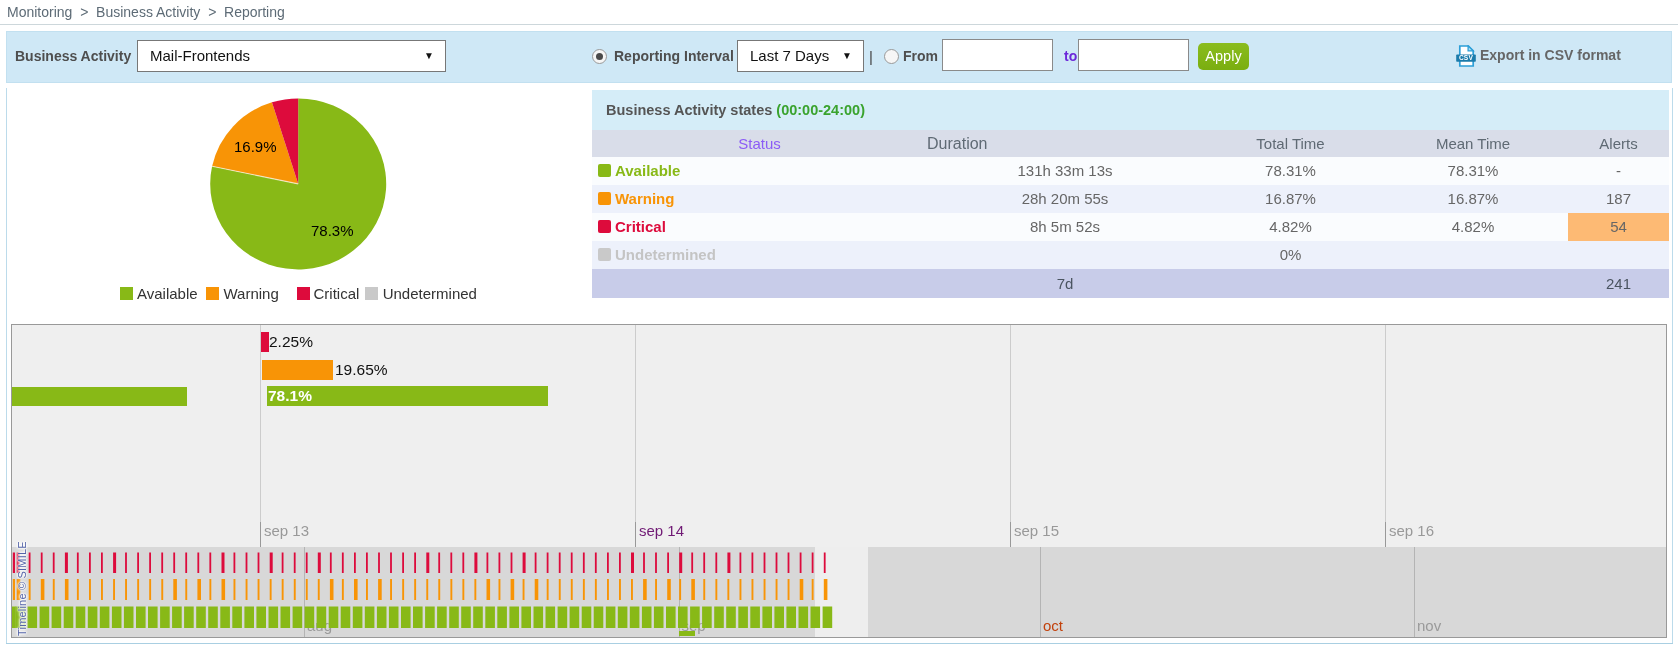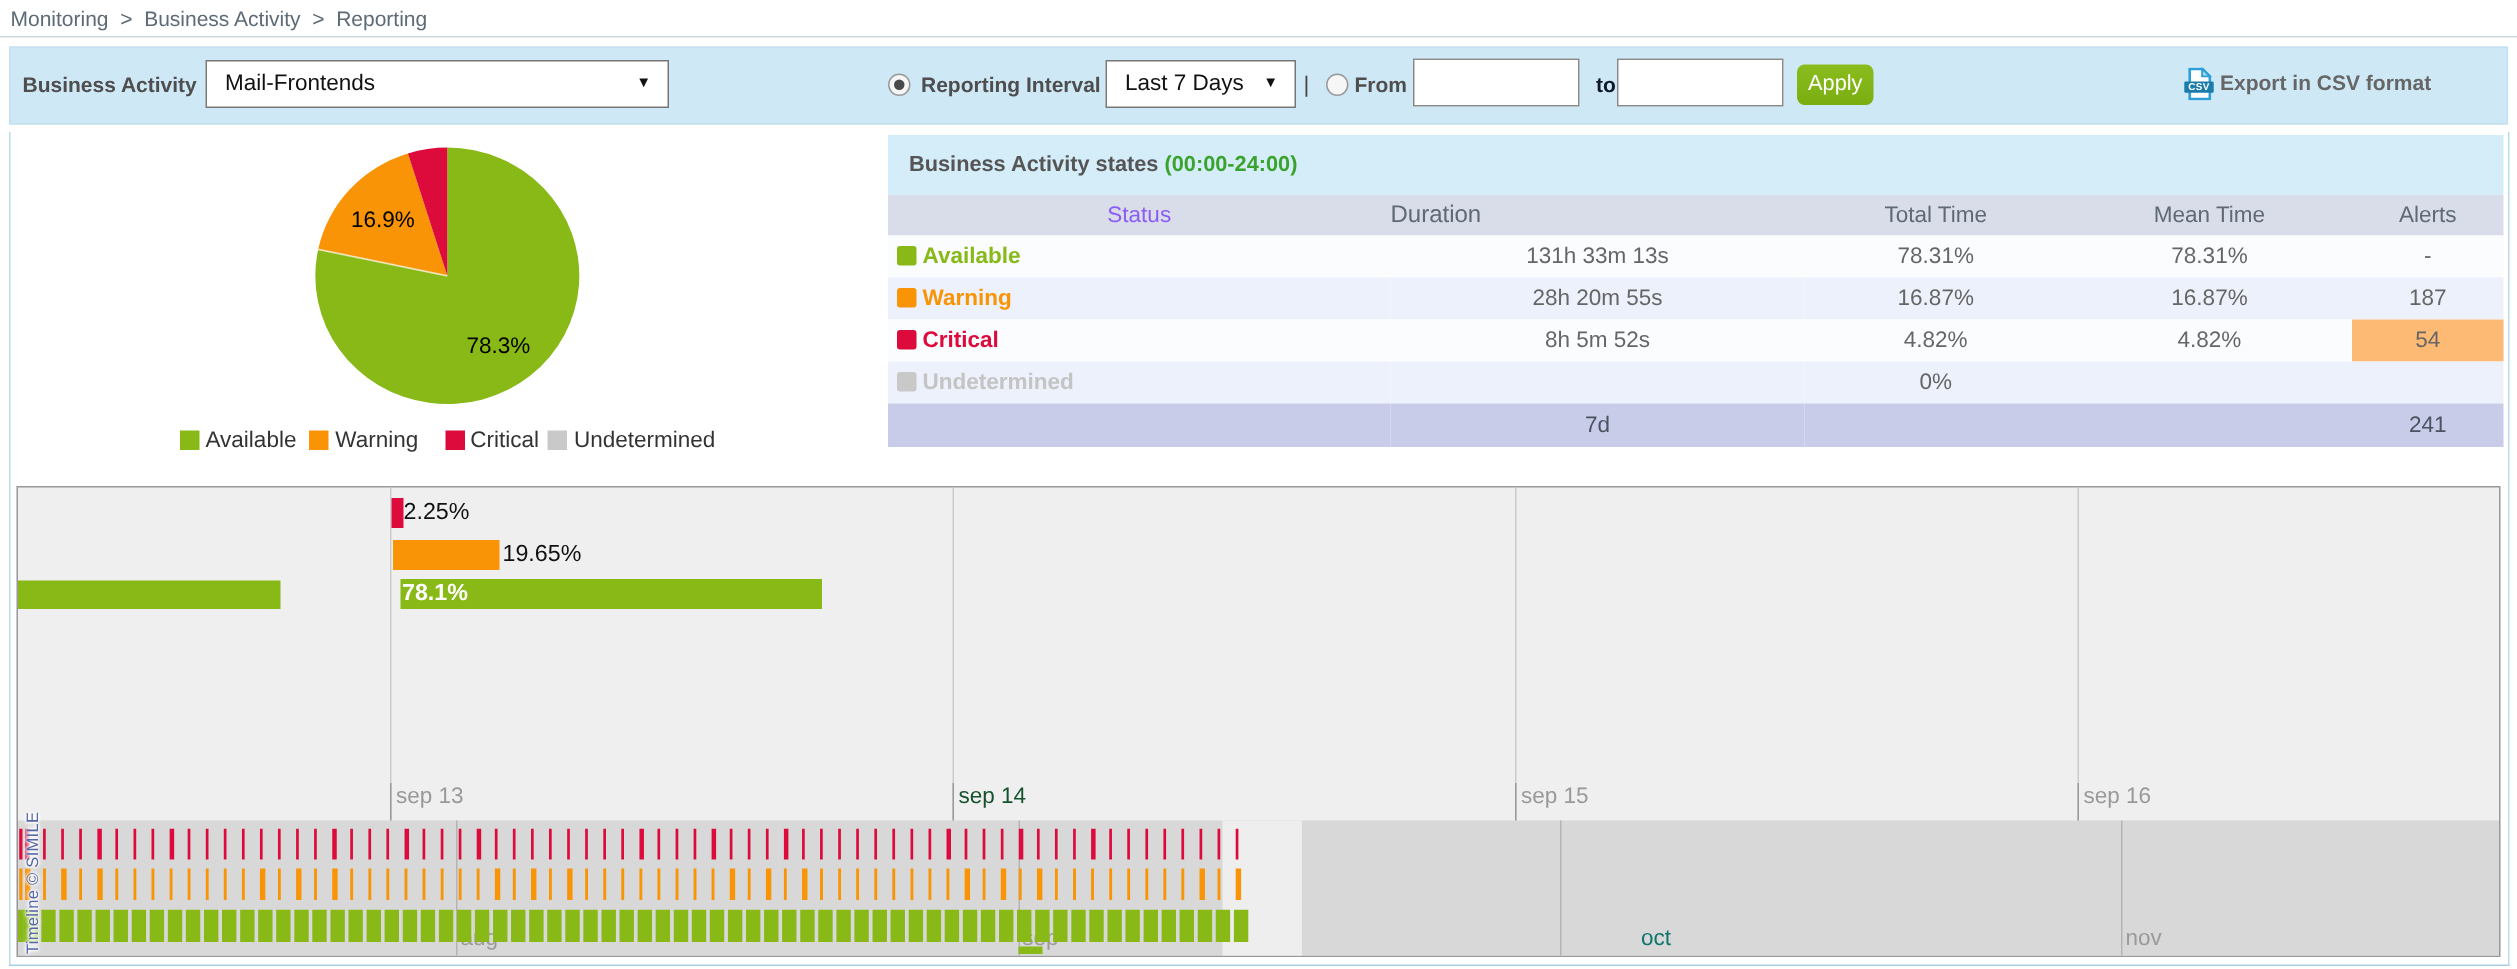--- a/index.html
+++ b/index.html
@@ -12,21 +12,21 @@
 <div style="position:absolute;left:137px;top:40px;width:309px;height:32px;background:#fff;border:1px solid #777;box-sizing:border-box;font-size:15px;color:#111;line-height:30px;padding-left:12px">Mail-Frontends<span style="position:absolute;right:11px;top:0;font-size:10px;color:#111">▼</span></div>
 <div style="position:absolute;left:592px;top:49px;width:13px;height:13px;border-radius:50%;background:#f6f6f6;border:1px solid #999;box-sizing:content-box">
       <div style="position:absolute;left:3px;top:3px;width:7px;height:7px;border-radius:50%;background:#4a4a4a"></div>
     </div>
 <div style="position:absolute;left:614px;top:31px;height:52px;line-height:50px;font-size:14px;font-weight:bold;color:#4e4e4e">Reporting Interval</div>
 <div style="position:absolute;left:737px;top:40px;width:127px;height:32px;background:#fff;border:1px solid #777;box-sizing:border-box;font-size:15px;color:#111;line-height:30px;padding-left:12px">Last 7 Days<span style="position:absolute;right:11px;top:0;font-size:10px;color:#111">▼</span></div>
 <div style="position:absolute;left:869px;top:31px;height:52px;line-height:52px;font-size:15px;color:#444">|</div>
 <div style="position:absolute;left:884px;top:49px;width:13px;height:13px;border-radius:50%;background:#f6f6f6;border:1px solid #999;box-sizing:content-box"></div>
 <div style="position:absolute;left:903px;top:31px;height:52px;line-height:50px;font-size:14px;font-weight:bold;color:#4e4e4e">From</div>
 <div style="position:absolute;left:942px;top:39px;width:111px;height:32px;background:#fff;border:1px solid #8a8a8a;box-sizing:border-box"></div>
-<div style="position:absolute;left:1064px;top:31px;height:52px;line-height:50px;font-size:14px;font-weight:bold;color:#0f172a">to</div>
+<div style="position:absolute;left:1064px;top:31px;height:52px;line-height:50px;font-size:14px;font-weight:bold;color:#6d28d9">to</div>
 <div style="position:absolute;left:1078px;top:39px;width:111px;height:32px;background:#fff;border:1px solid #8a8a8a;box-sizing:border-box"></div>
 <div style="position:absolute;left:1198px;top:43px;width:51px;height:27px;background:linear-gradient(#8abc1e,#7aae10);border-radius:5px;color:#fff;font-size:14.5px;text-align:center;line-height:27px">Apply</div>
 <svg style="position:absolute;left:1456px;top:45px" width="21" height="22" viewBox="0 0 21 22">
 <path d="M3.8,1 h8.6 l4.8,4.8 v15.2 h-13.4 z" fill="#fff" stroke="#2d9fd8" stroke-width="1.7"></path>
 <path d="M12.1,0.8 v5.1 h5.1 z" fill="#a8dcf2" stroke="#2d9fd8" stroke-width="1.3"></path>
 <rect x="0.2" y="9.4" width="19.6" height="7.4" rx="0.8" fill="#1b7bab"></rect>
 <text x="10" y="15.2" font-size="6.6" font-weight="bold" fill="#fff" text-anchor="middle" letter-spacing="0.2" font-family="Liberation Sans">CSV</text>
 </svg>
 <div style="position:absolute;left:1480px;top:30px;height:50px;line-height:50px;font-size:14px;font-weight:bold;color:#666">Export in CSV format</div>
 <div style="position:absolute;left:6px;top:88px;width:1px;height:556px;background:#bcdbeb"></div>
@@ -90,33 +90,33 @@
     <div style="position:absolute;left:1378px;top:269px;width:190px;height:29px;background:#c8cce9;color:#4a5460;font-size:15px;line-height:29px;text-align:center"></div>
     <div style="position:absolute;left:1568px;top:269px;width:101px;height:29px;background:#c8cce9;color:#4a5460;font-size:15px;line-height:29px;text-align:center">241</div>
 <div style="position:absolute;left:11px;top:324px;width:1656px;height:314px;border:1px solid #999;box-sizing:border-box;background:#efefef"></div>
     <div style="position:absolute;left:12px;top:547px;width:1654px;height:90px;background:#d8d8d8"></div>
     <div style="position:absolute;left:815px;top:547px;width:53px;height:90px;background:#eeeeee"></div>
     <div style="position:absolute;left:260px;top:325px;width:1px;height:222px;background:#ccc"></div>
     <div style="position:absolute;left:260px;top:522px;width:1px;height:25px;background:#999"></div>
     <div style="position:absolute;left:264px;top:522px;font-size:15px;color:#999">sep 13</div>
     <div style="position:absolute;left:635px;top:325px;width:1px;height:222px;background:#ccc"></div>
     <div style="position:absolute;left:635px;top:522px;width:1px;height:25px;background:#999"></div>
-    <div style="position:absolute;left:639px;top:522px;font-size:15px;color:#14532d">sep 14</div>
+    <div style="position:absolute;left:639px;top:522px;font-size:15px;color:#701a75">sep 14</div>
     <div style="position:absolute;left:1010px;top:325px;width:1px;height:222px;background:#ccc"></div>
     <div style="position:absolute;left:1010px;top:522px;width:1px;height:25px;background:#999"></div>
     <div style="position:absolute;left:1014px;top:522px;font-size:15px;color:#999">sep 15</div>
     <div style="position:absolute;left:1385px;top:325px;width:1px;height:222px;background:#ccc"></div>
     <div style="position:absolute;left:1385px;top:522px;width:1px;height:25px;background:#999"></div>
     <div style="position:absolute;left:1389px;top:522px;font-size:15px;color:#999">sep 16</div>
     <div style="position:absolute;left:304px;top:547px;width:1px;height:90px;background:#b4b4b4"></div>
     <div style="position:absolute;left:307px;top:617px;font-size:15px;color:#9a9a9a">aug</div>
     <div style="position:absolute;left:678.5px;top:547px;width:1px;height:90px;background:#b4b4b4"></div>
     <div style="position:absolute;left:681.5px;top:617px;font-size:15px;color:#9a9a9a">sep</div>
     <div style="position:absolute;left:1040px;top:547px;width:1px;height:90px;background:#b4b4b4"></div>
-    <div style="position:absolute;left:1094px;top:617px;font-size:15px;color:#0f766e">oct</div>
+    <div style="position:absolute;left:1043px;top:617px;font-size:15px;color:#c2410c">oct</div>
     <div style="position:absolute;left:1414px;top:547px;width:1px;height:90px;background:#b4b4b4"></div>
     <div style="position:absolute;left:1417px;top:617px;font-size:15px;color:#9a9a9a">nov</div>
     <div style="position:absolute;left:12px;top:386.5px;width:175px;height:19.5px;background:#88b917"></div>
     <div style="position:absolute;left:260.5px;top:332px;width:8px;height:20px;background:#dd0b3c"></div>
     <div style="position:absolute;left:262px;top:359.5px;width:71px;height:20px;background:#f89406"></div>
     <div style="position:absolute;left:266.5px;top:385.5px;width:281px;height:20px;background:#88b917"></div>
     <div style="position:absolute;left:269px;top:332px;height:20px;line-height:20px;font-size:15.5px;color:#111">2.25%</div>
     <div style="position:absolute;left:335px;top:359.5px;height:20px;line-height:20px;font-size:15.5px;color:#111">19.65%</div>
     <div style="position:absolute;left:268px;top:385.5px;height:20px;line-height:20px;font-size:15.5px;font-weight:bold;color:#fff">78.1%</div>
     <svg style="position:absolute;left:12px;top:547px;width:1654px;height:90px" viewBox="0 0 1654 90">

